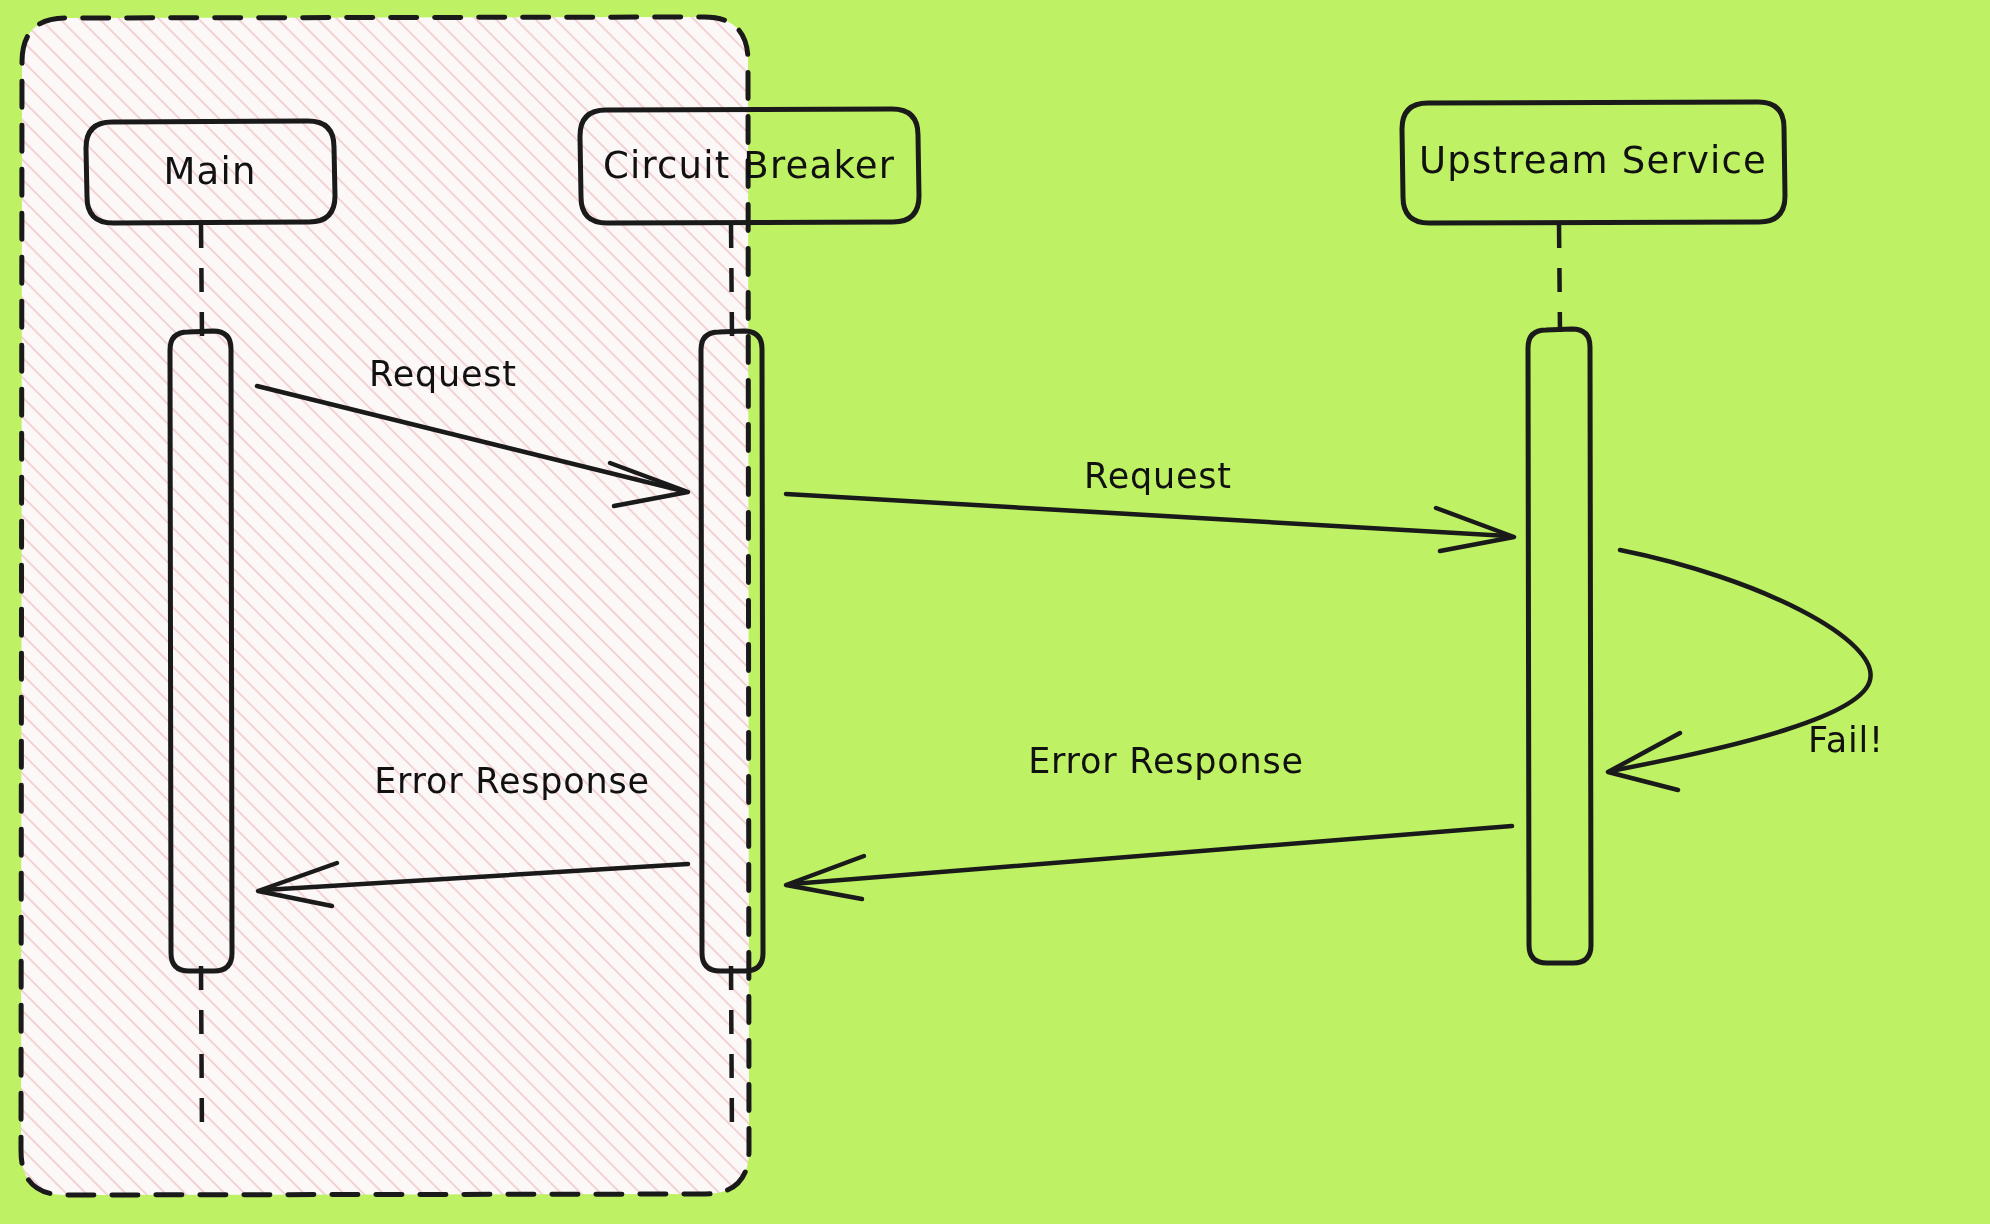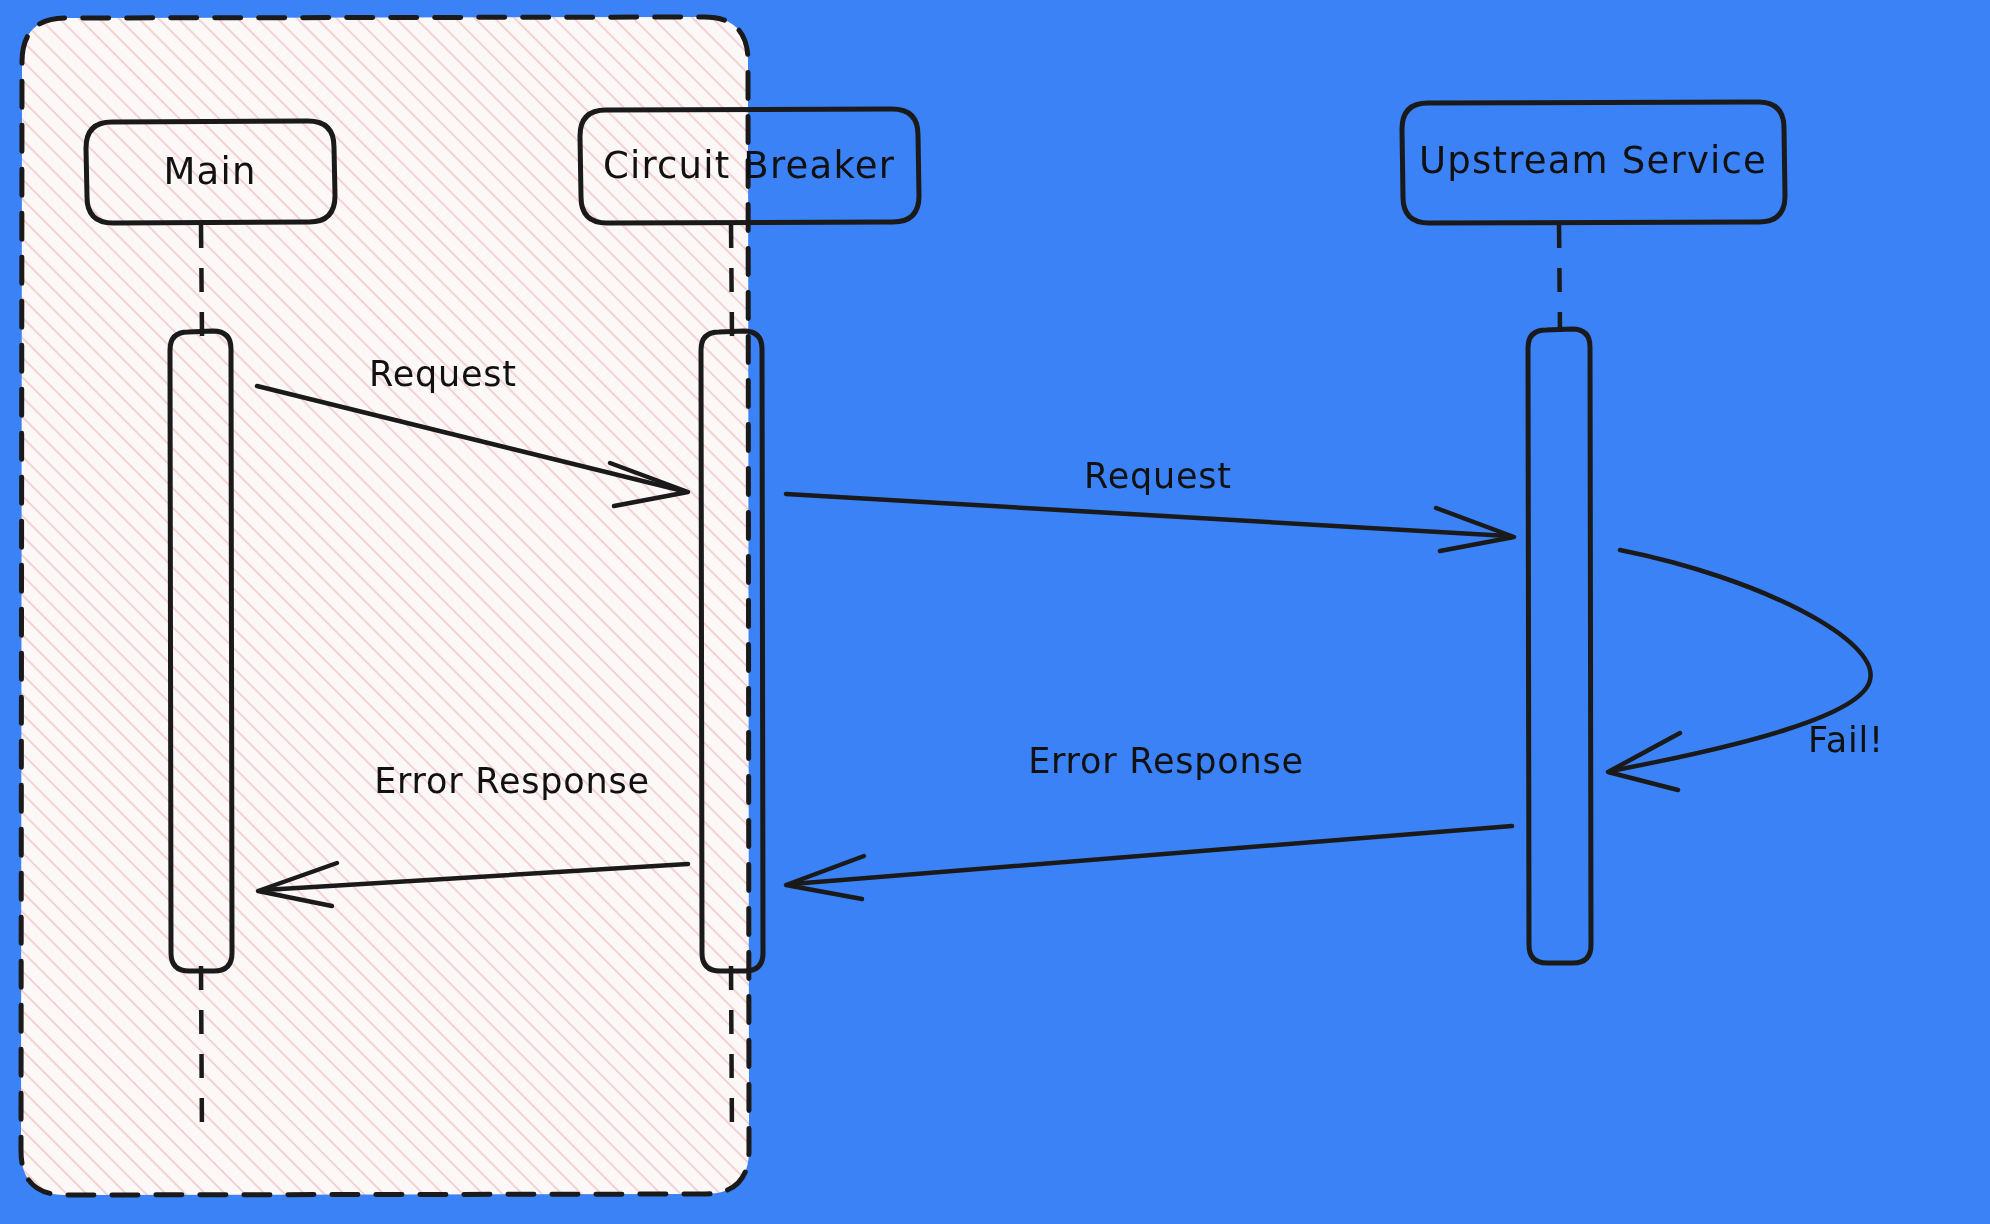--- a/index.html
+++ b/index.html
@@ -4,21 +4,21 @@
 <style>
   html, body {
     margin: 0;
     padding: 0;
     background: #ffffff;
   }
   #canvas {
     position: relative;
     width: 1990px;
     height: 1224px;
-    background: #3b82f6;
+    background: #bef264;
     overflow: hidden;
     font-family: "DejaVu Sans", sans-serif;
   }
   #diagram-svg {
     position: absolute;
     left: 0;
     top: 0;
     width: 1990px;
     height: 1224px;
   }

